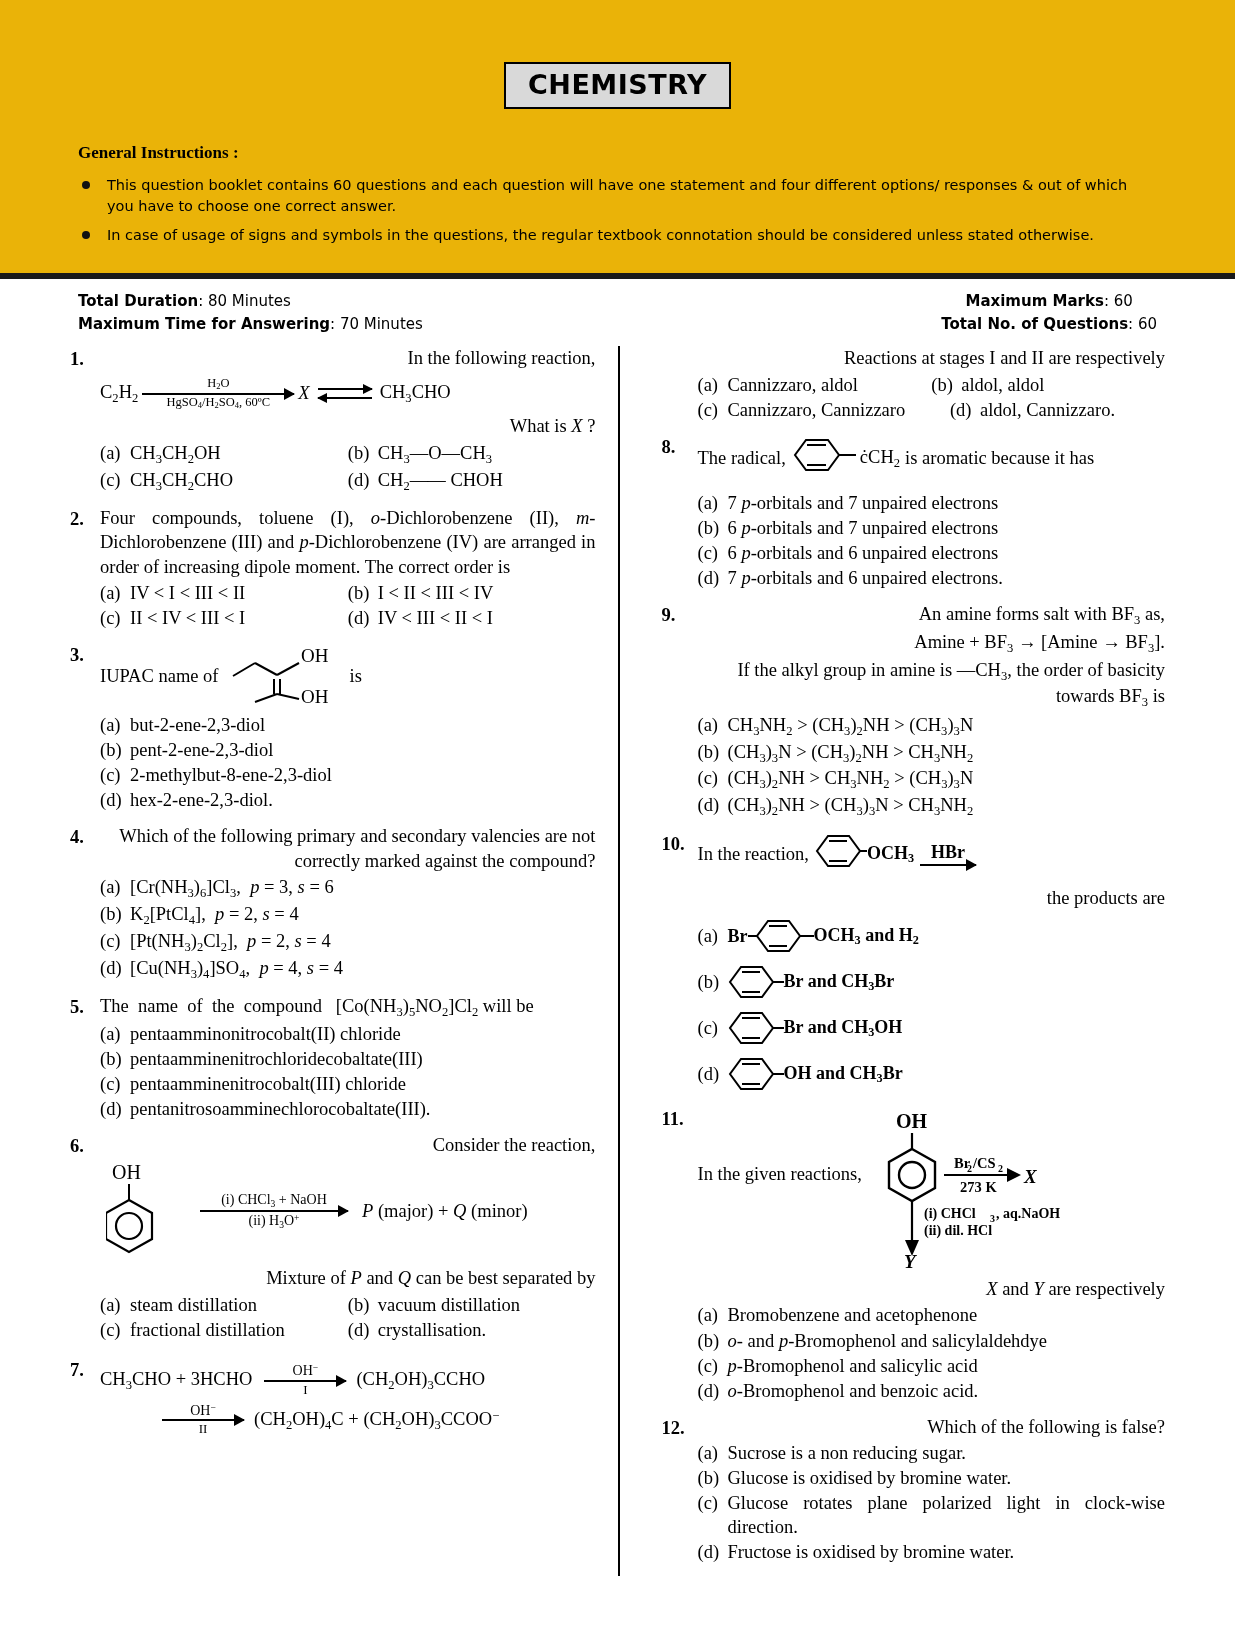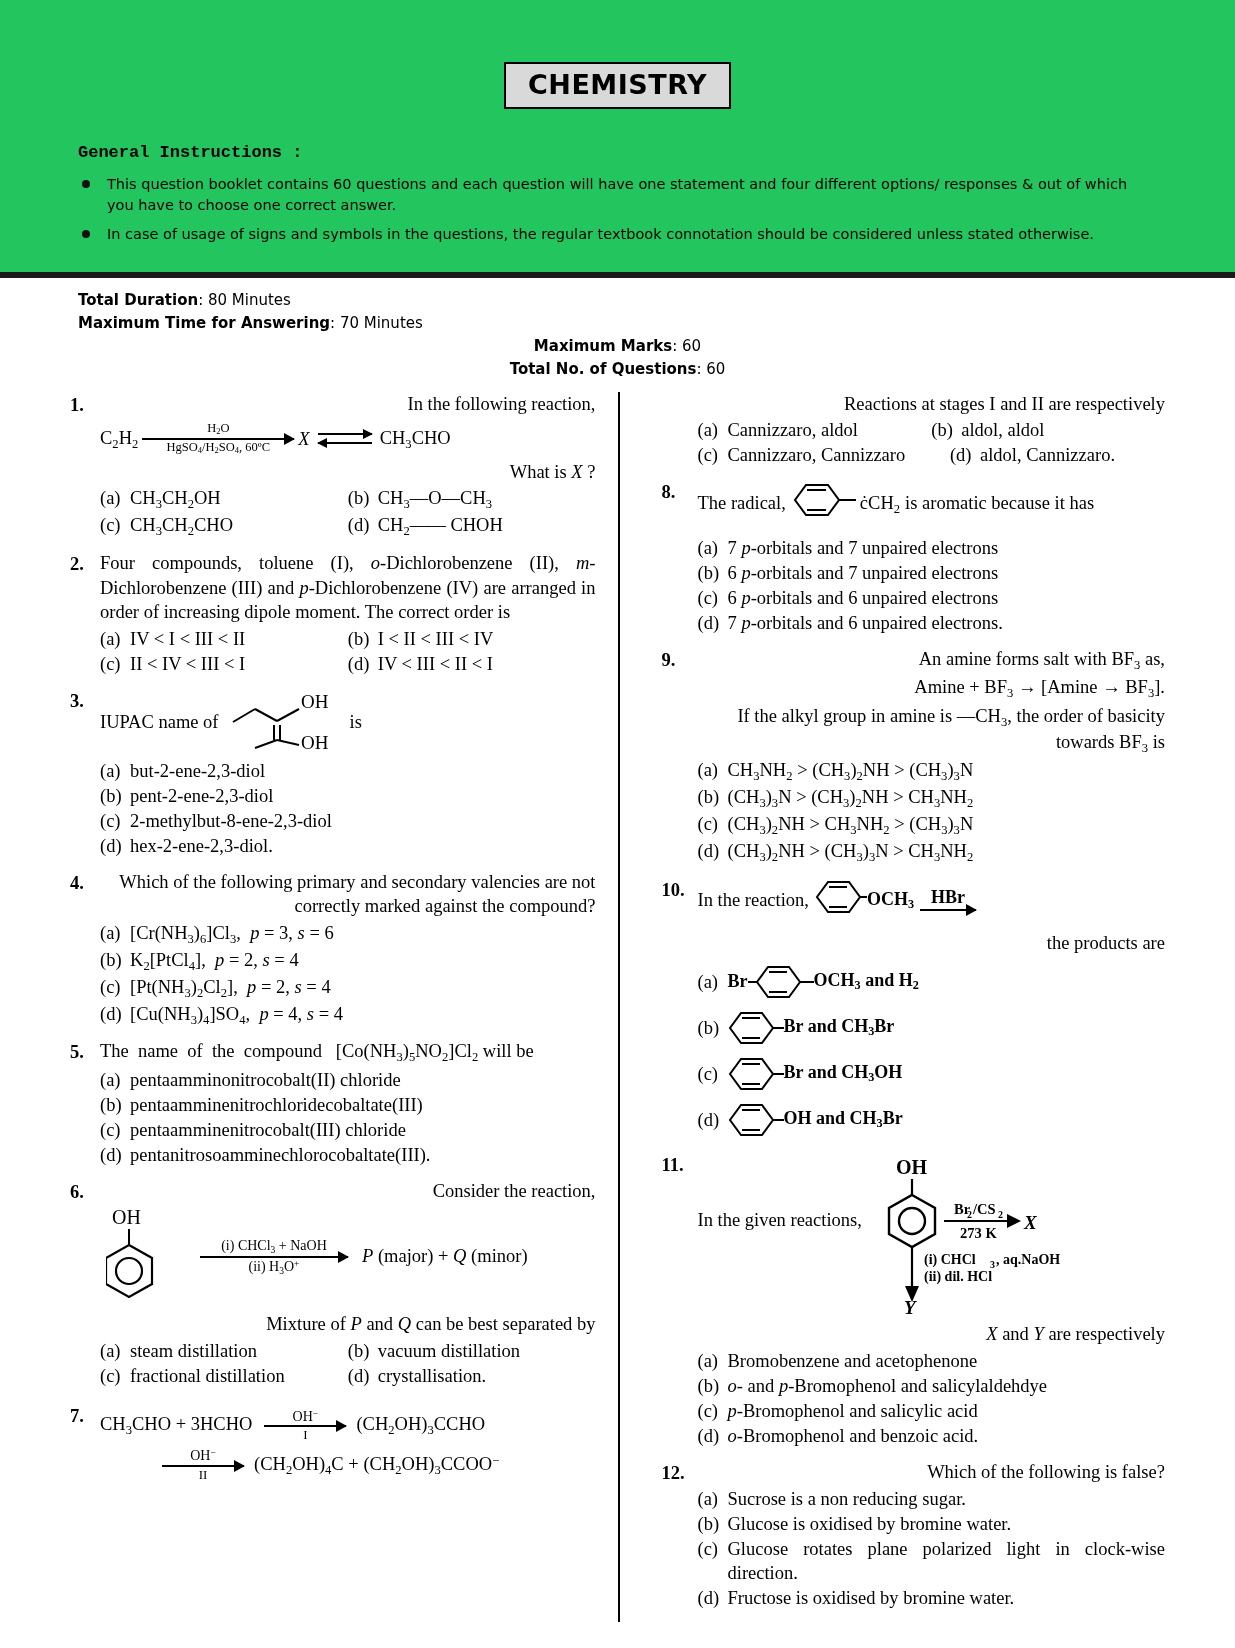--- a/index.html
+++ b/index.html
@@ -9,37 +9,37 @@
     height: 1648px;
     background: #ffffff;
     font-family: "Liberation Serif", "DejaVu Serif", serif;
     color: #000;
     position: relative;
     overflow: hidden;
   }
 
   
   .instr-panel {
-    background: #22c55e;
+    background: #eab308;
     border-bottom: 6px solid #1a1a1a;
     padding: 62px 78px 18px 78px;
   }
   .subject-title-wrap { text-align: center; margin-bottom: 34px; }
   .subject-title {
     display: inline-block;
     border: 2px solid #000;
     padding: 5px 22px 7px 22px;
     font-family: "DejaVu Sans", sans-serif;
     font-weight: bold;
     font-size: 27px;
     letter-spacing: 0.5px;
     background: #d9d9d9;
   }
   .gi-head {
-    font-family: Liberation Mono, monospace;
+    font-family: Liberation Serif, serif;
     font-weight: bold;
     font-size: 17px;
     margin-bottom: 12px;
   }
   ul.gi-list { list-style: none; margin: 0; padding: 0; }
   ul.gi-list li {
     position: relative;
     padding-left: 29px;
     margin-bottom: 9px;
     font-family: "DejaVu Sans", sans-serif;
@@ -55,21 +55,20 @@
   }
 
   
   .meta-row {
     display: flex;
     justify-content: space-between;
     padding: 11px 78px 4px 78px;
     font-family: "DejaVu Sans", sans-serif;
     font-size: 15px;
     line-height: 1.55;
-    flex-direction: column;
   }
   .meta-row .lbl { font-weight: bold; }
   .meta-right { text-align: center; }
 
   
   .columns {
     display: flex;
     padding: 6px 70px 0 70px;
     position: relative;
   }

